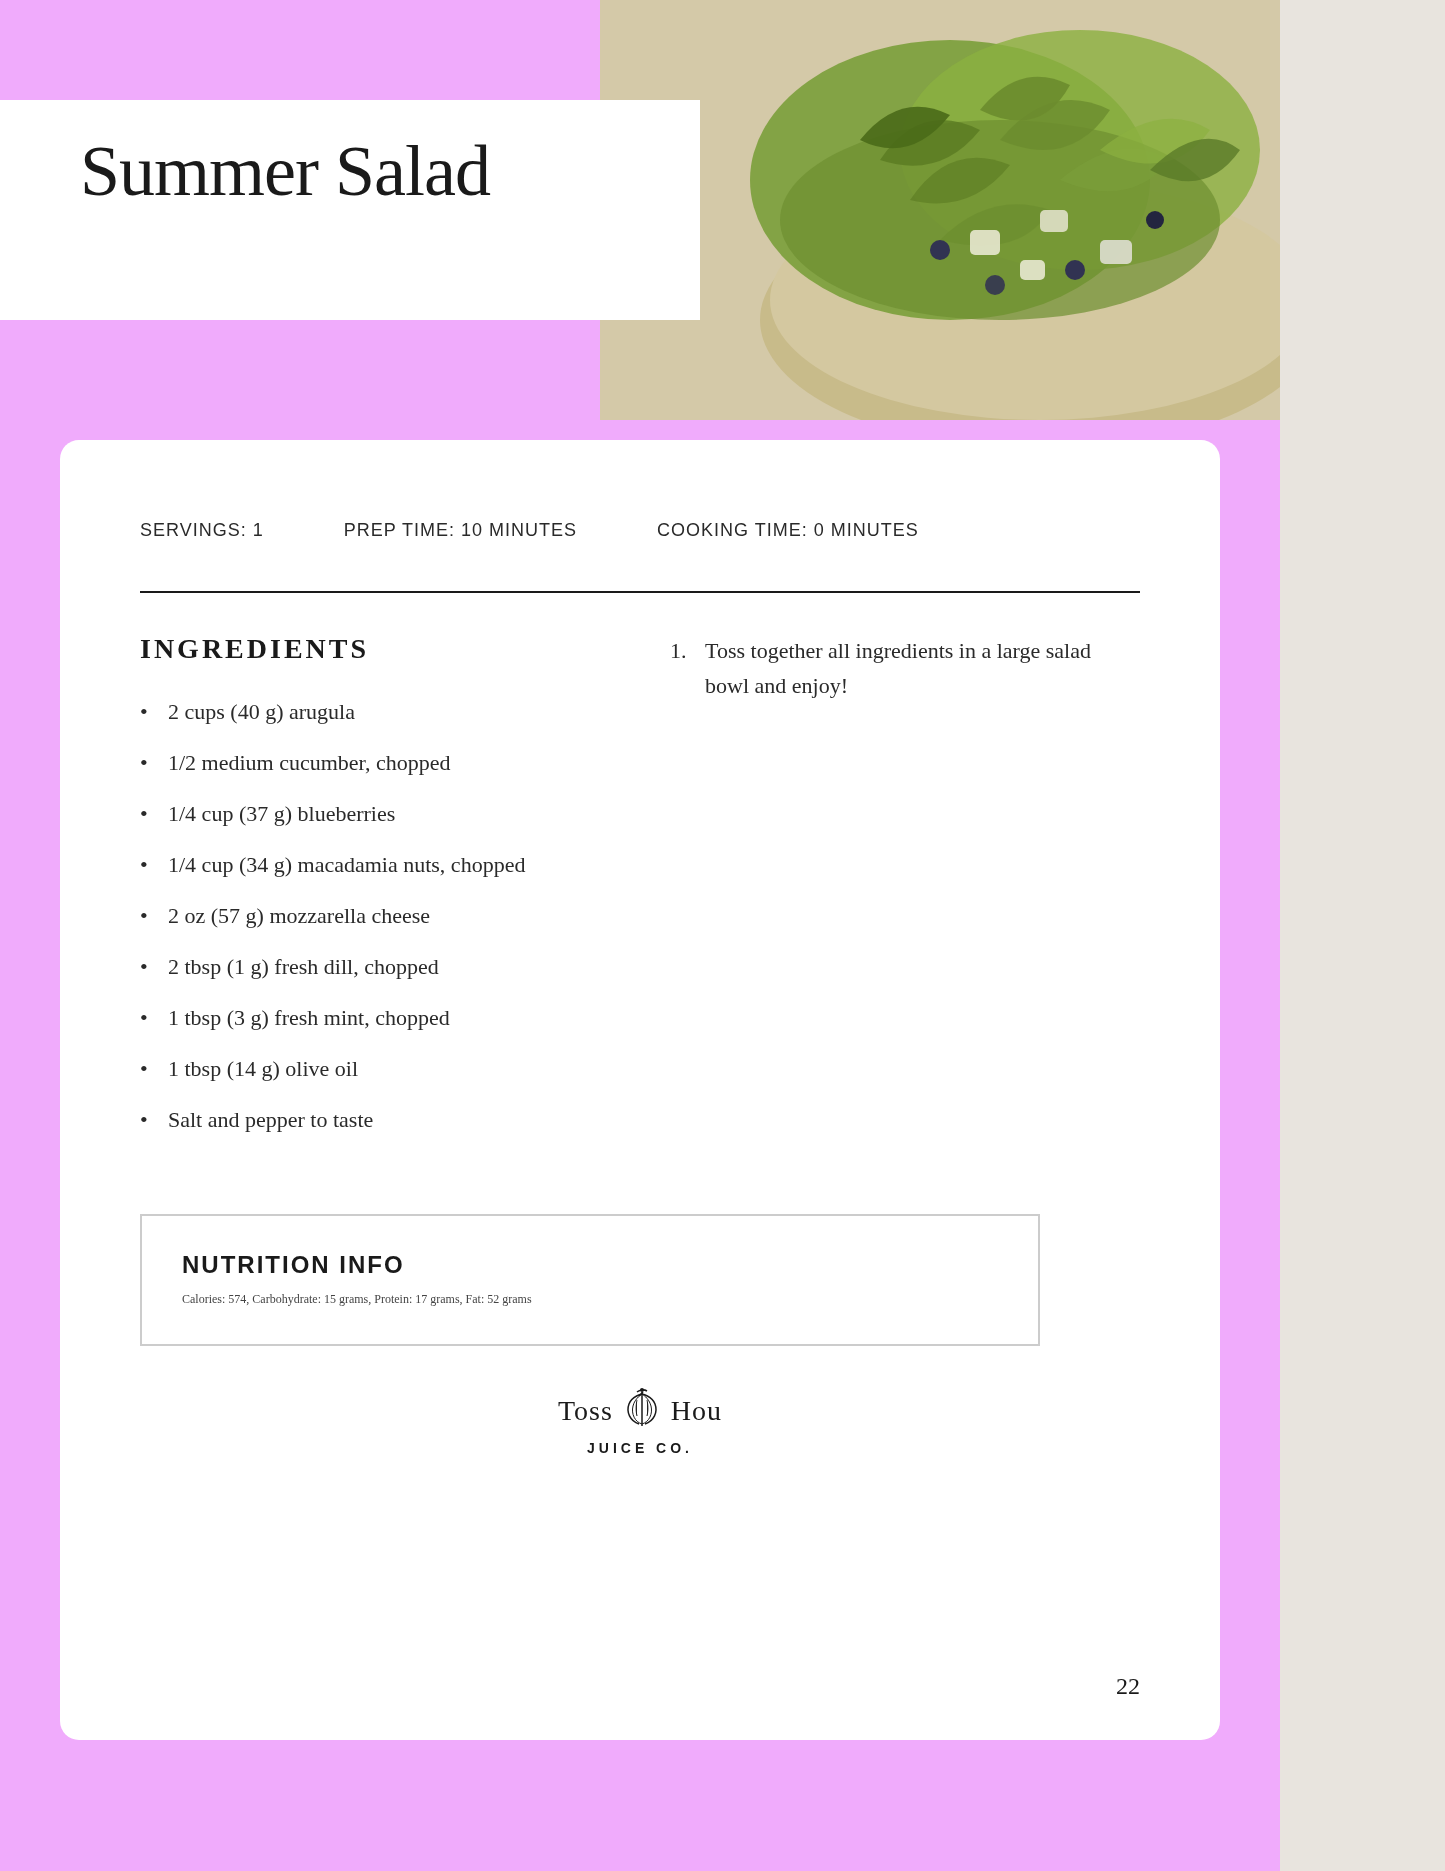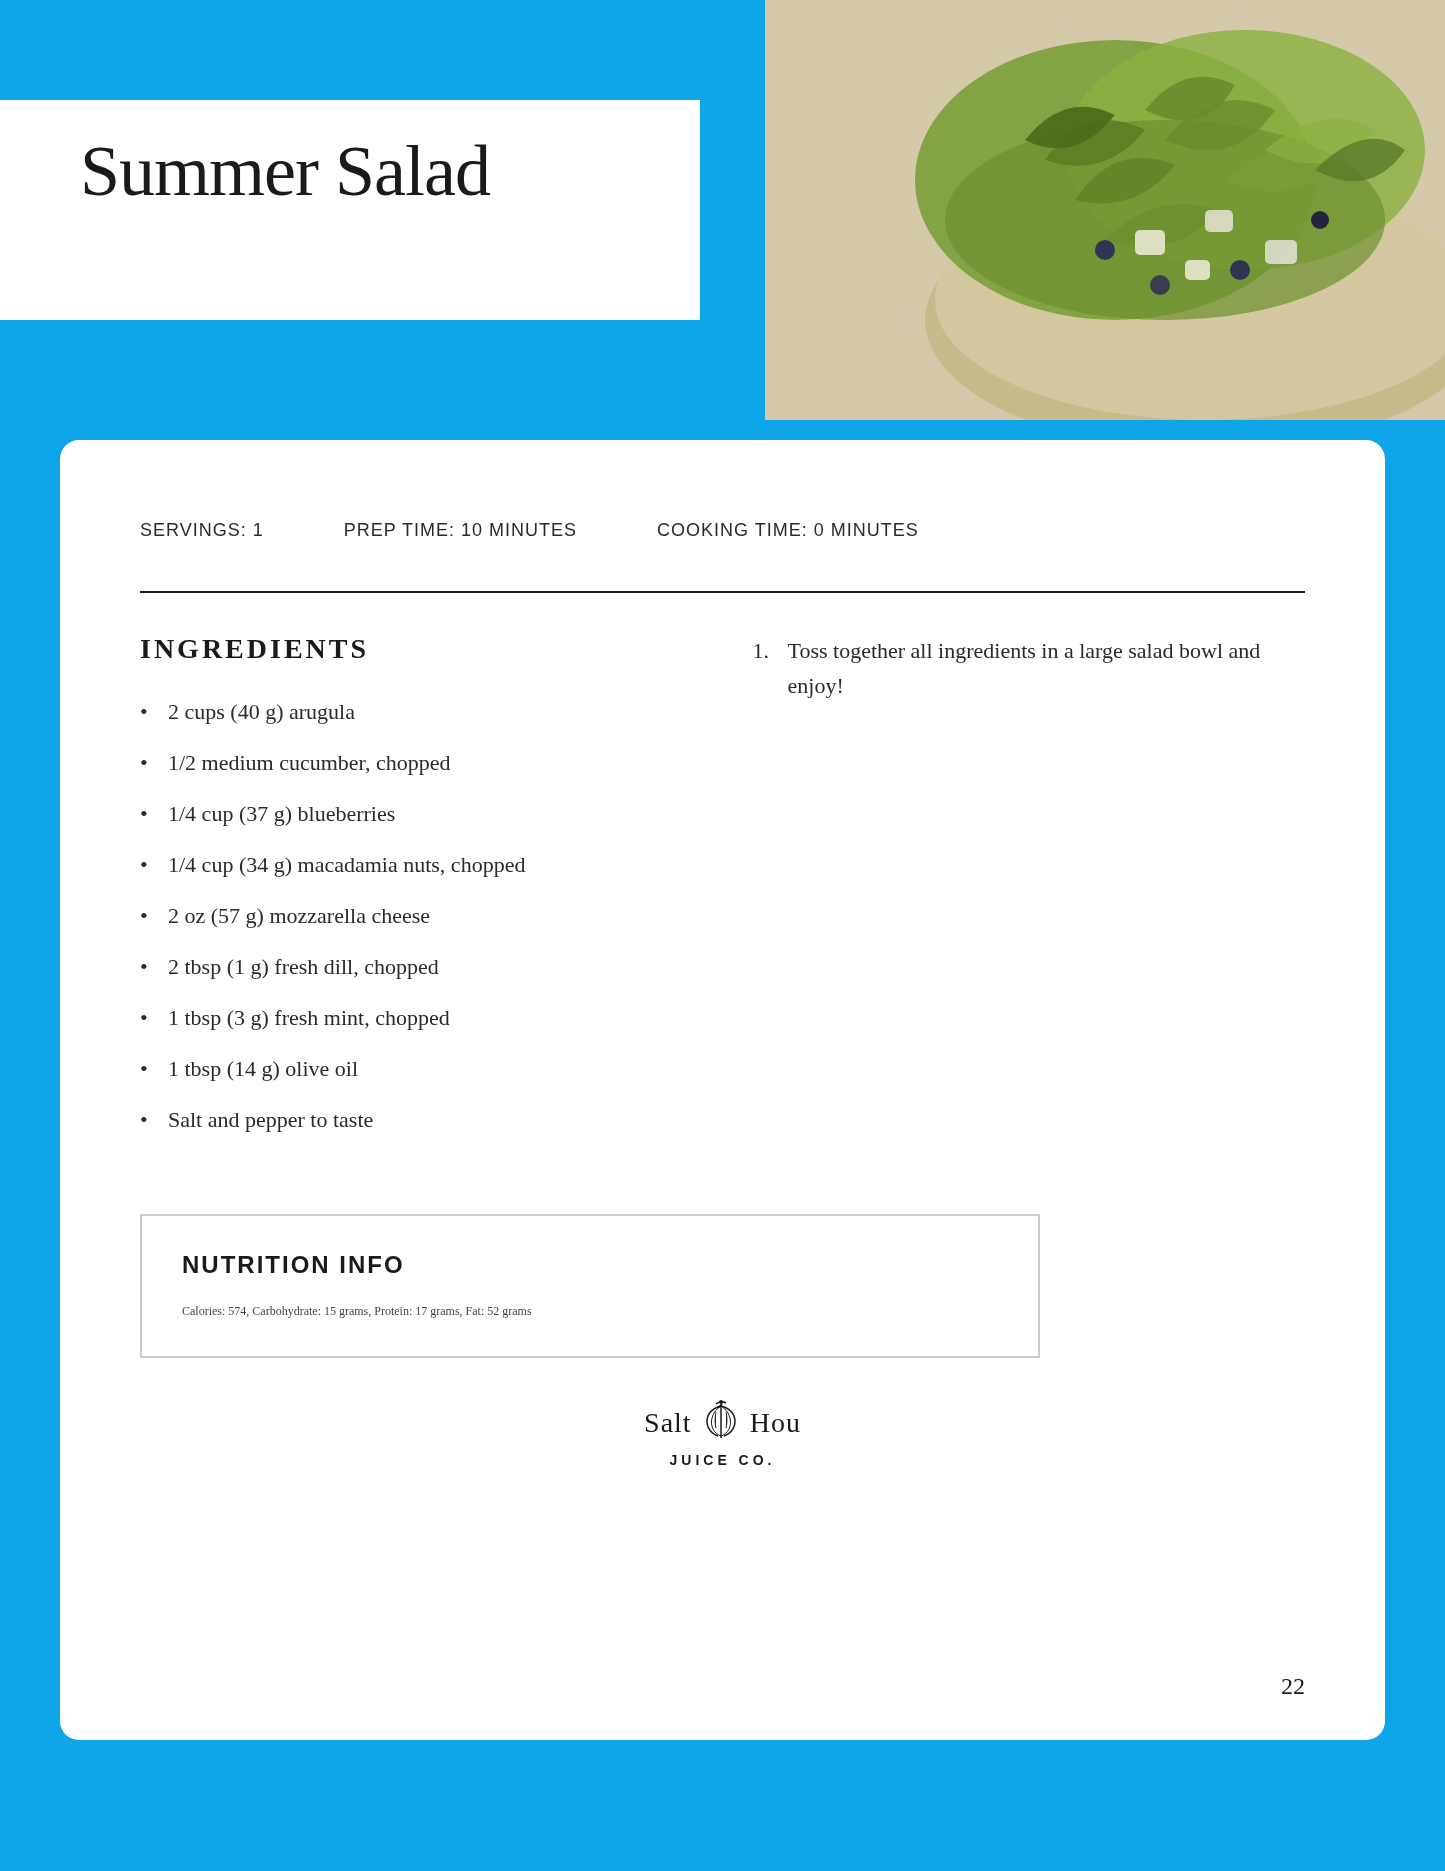--- a/index.html
+++ b/index.html
@@ -7,23 +7,23 @@
     body {
       width: 1445px;
       min-height: 1871px;
       background-color: #e8e4de;
       font-family: Georgia, 'Times New Roman', serif;
       position: relative;
       overflow-x: hidden;
     }
 
     .page-wrapper {
-      width: 1445px;
+      width: 1280px;
       min-height: 1871px;
-      background-color: #0ea5e9;
+      background-color: #f0abfc;
       position: relative;
     }
 
     
     .hero-section {
       position: relative;
       width: 100%;
       height: 420px;
       overflow: hidden;
     }
@@ -160,21 +160,21 @@
       margin-top: 60px;
       max-width: 900px;
     }
 
     .nutrition-title {
       font-family: 'Arial', sans-serif;
       font-size: 24px;
       font-weight: 700;
       letter-spacing: 2px;
       color: #1a1a1a;
-      margin-bottom: 23px;
+      margin-bottom: 11px;
       text-transform: uppercase;
     }
 
     .nutrition-text {
       font-size: 12px;
       color: #444444;
       font-family: Georgia, serif;
       line-height: 1.6;
     }
 
@@ -310,21 +310,21 @@
     </div>
 
     <div class="nutrition-box">
       <h3 class="nutrition-title">NUTRITION INFO</h3>
       <p class="nutrition-text">Calories: 574, Carbohydrate: 15 grams, Protein: 17 grams, Fat: 52 grams</p>
     </div>
 
     <div class="footer">
       <div class="footer-logo-area">
         <div class="footer-brand">
-          <span>Salt</span>
+          <span>Toss</span>
 
           <svg class="logo-svg" viewBox="0 0 50 50" xmlns="http://www.w3.org/2000/svg">
             <g fill="#1a1a1a">
 
               <path d="M25 8 C25 8 18 12 16 20 C14 28 18 36 25 38 C32 36 36 28 34 20 C32 12 25 8 25 8Z" stroke="#1a1a1a" stroke-width="1" fill="none"></path>
               <path d="M25 8 C25 8 15 10 12 18 C9 26 13 35 22 38" stroke="#1a1a1a" stroke-width="1.5" fill="none"></path>
               <path d="M25 8 C25 8 35 10 38 18 C41 26 37 35 28 38" stroke="#1a1a1a" stroke-width="1.5" fill="none"></path>
               <path d="M25 6 L25 40" stroke="#1a1a1a" stroke-width="1.5"></path>
               <path d="M20 14 C20 14 18 22 20 30" stroke="#1a1a1a" stroke-width="1"></path>
               <path d="M30 14 C30 14 32 22 30 30" stroke="#1a1a1a" stroke-width="1"></path>

